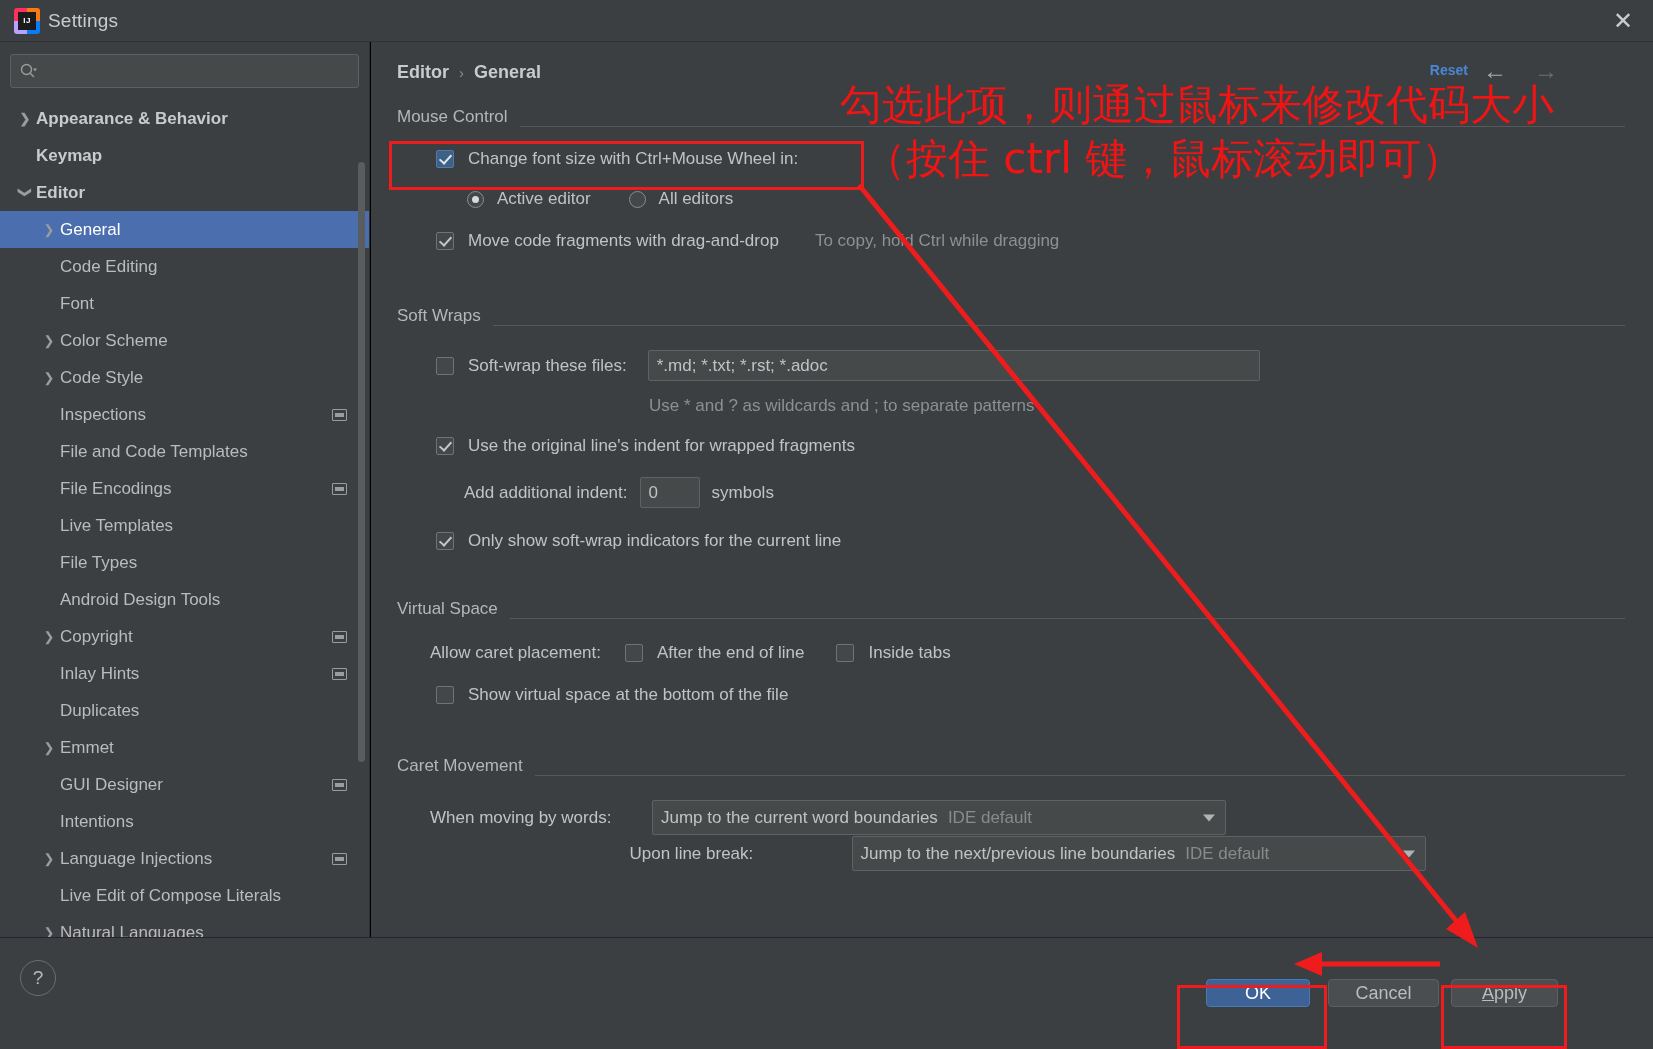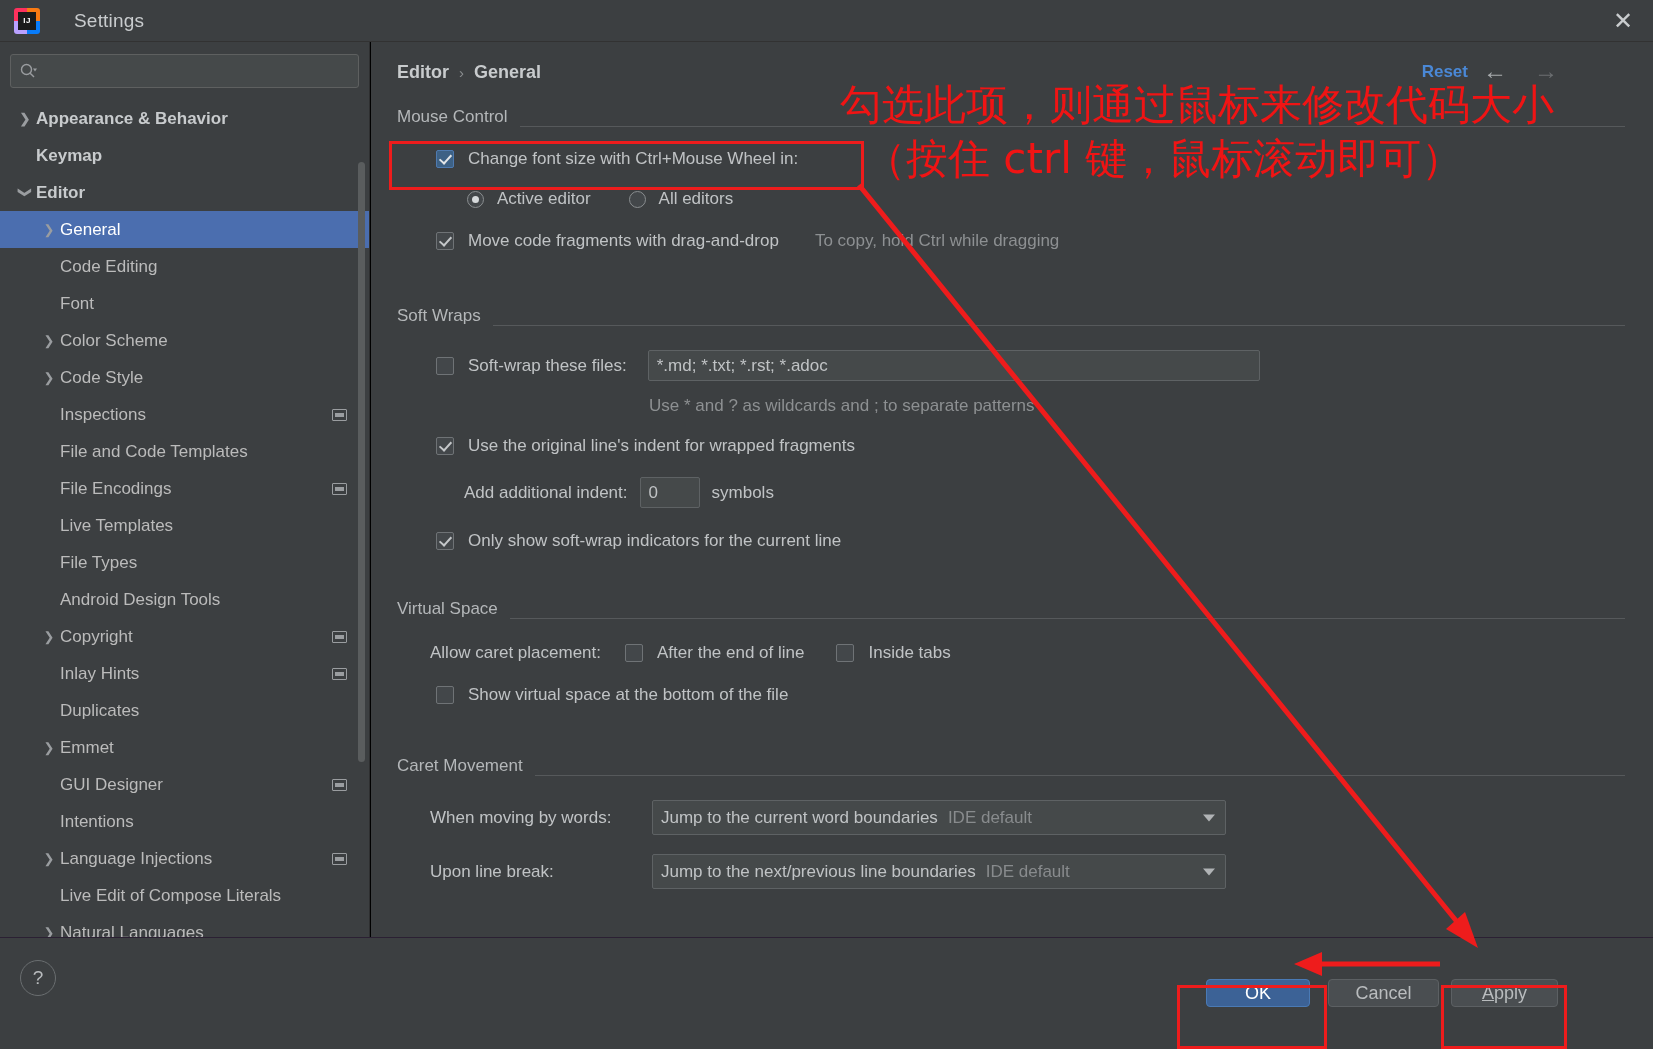--- a/index.html
+++ b/index.html
@@ -30,21 +30,21 @@
   .ij-logo .q1 { position:absolute; left:0; top:0; width:50%; height:50%; background:#fe315d; }
   .ij-logo .q2 { position:absolute; right:0; top:0; width:50%; height:50%; background:#f97a12; }
   .ij-logo .q3 { position:absolute; left:0; bottom:0; width:50%; height:50%; background:#b9a1ff; }
   .ij-logo .q4 { position:absolute; right:0; bottom:0; width:50%; height:50%; background:#087cfa; }
   .ij-logo .inner {
     position:absolute; left:4px; top:4px; right:4px; bottom:4px;
     background:#1b1b1b; color:#fff; font-size:8px; font-weight:bold;
     display:flex; align-items:center; justify-content:center; letter-spacing:0.5px;
   }
   .win-title {
-    margin-left: 34px; font-size: 19px; color: #c9ccce; letter-spacing: 0.2px;
+    margin-left: 8px; font-size: 19px; color: #c9ccce; letter-spacing: 0.2px;
   }
   .win-close {
     position: absolute; right: 0; top: 0; width: 60px; height: 42px;
     display: flex; align-items: center; justify-content: center;
     color: #c9ccce; font-size: 24px; line-height: 1; cursor: default;
   }
 
   
   .sidebar {
     position: absolute; left: 0; top: 42px; width: 370px; bottom: 112px;
@@ -100,21 +100,21 @@
     background: #3c3f41; overflow: hidden;
   }
   .breadcrumb {
     position: absolute; left: 26px; top: 20px;
     font-size: 18px; font-weight: bold; color: #c8cbcd;
     display: flex; align-items: center; gap: 10px;
   }
   .bc-sep { color: #8b8e90; font-weight: normal; font-size: 15px; }
   .reset-link {
     position: absolute; right: 185px; top: 20px;
-    color: #4a88d6; font-size: 17px; font-weight: bold; cursor: pointer;
+    color: #4a88d6; font-size: 14px; font-weight: bold; cursor: pointer;
   }
   .nav-arrows {
     position: absolute; right: 95px; top: 17px;
     display: flex; gap: 27px; align-items: center;
   }
   .nav-arrow { font-size: 24px; line-height: 1; color: #a9acae; }
   .nav-arrow.disabled { color: #6b6e70; }
 
   .section { position: absolute; left: 26px; right: 28px; }
   .sec-title {
@@ -427,21 +427,21 @@
 
       <div class="row" style="margin-top:24px; margin-left:33px;">
         <span style="width:222px;">When moving by words:</span>
         <span class="combo" style="width:574px;">
           <span>Jump to the current word boundaries</span>
           <span class="dim">IDE default</span>
           <span class="caret"></span>
         </span>
       </div>
 
-      <div class="row" style="margin-top:19px; margin-left:33px;">
+      <div class="row" style="margin-top:1px; margin-left:33px;justify-content:center;">
         <span style="width:222px;">Upon line break:</span>
         <span class="combo" style="width:574px;">
           <span>Jump to the next/previous line boundaries</span>
           <span class="dim">IDE default</span>
           <span class="caret"></span>
         </span>
       </div>
     </div>
   </div>
 

